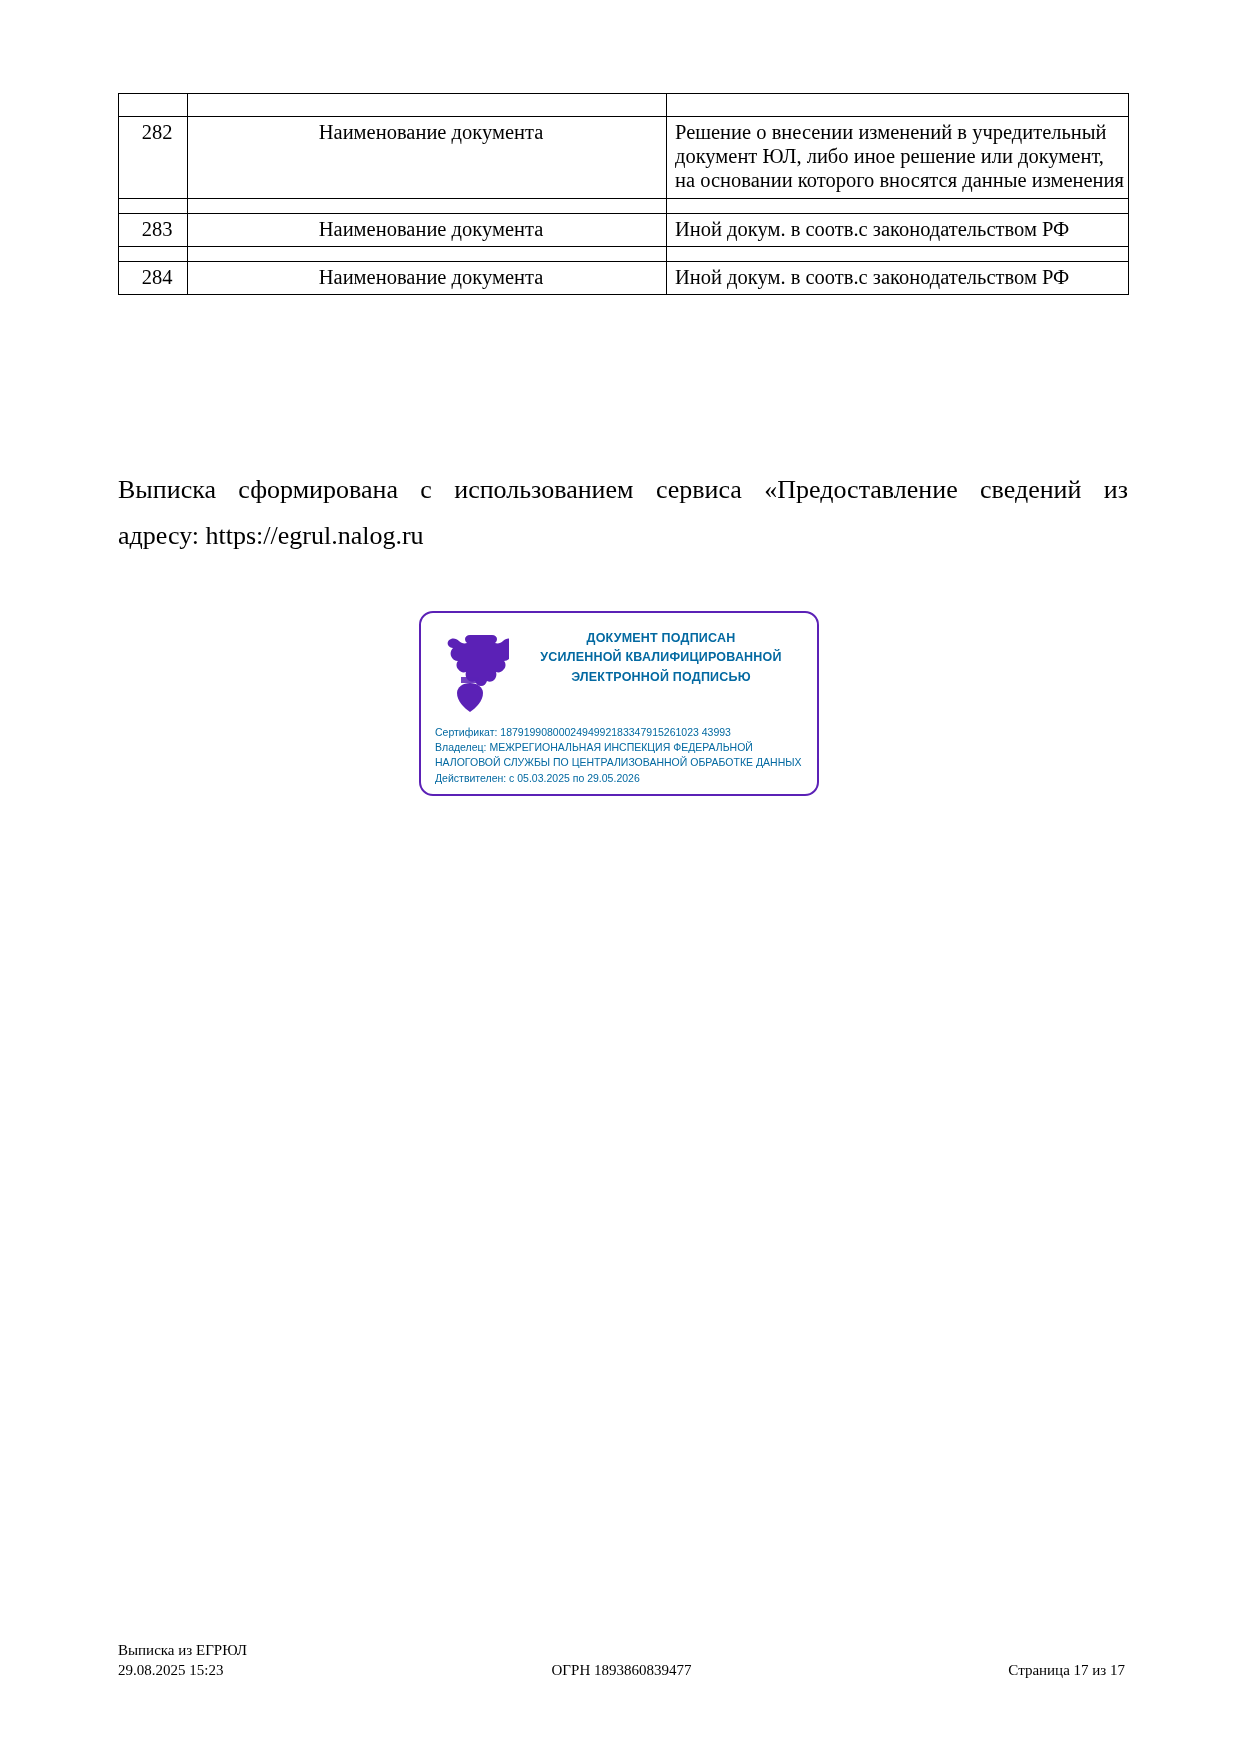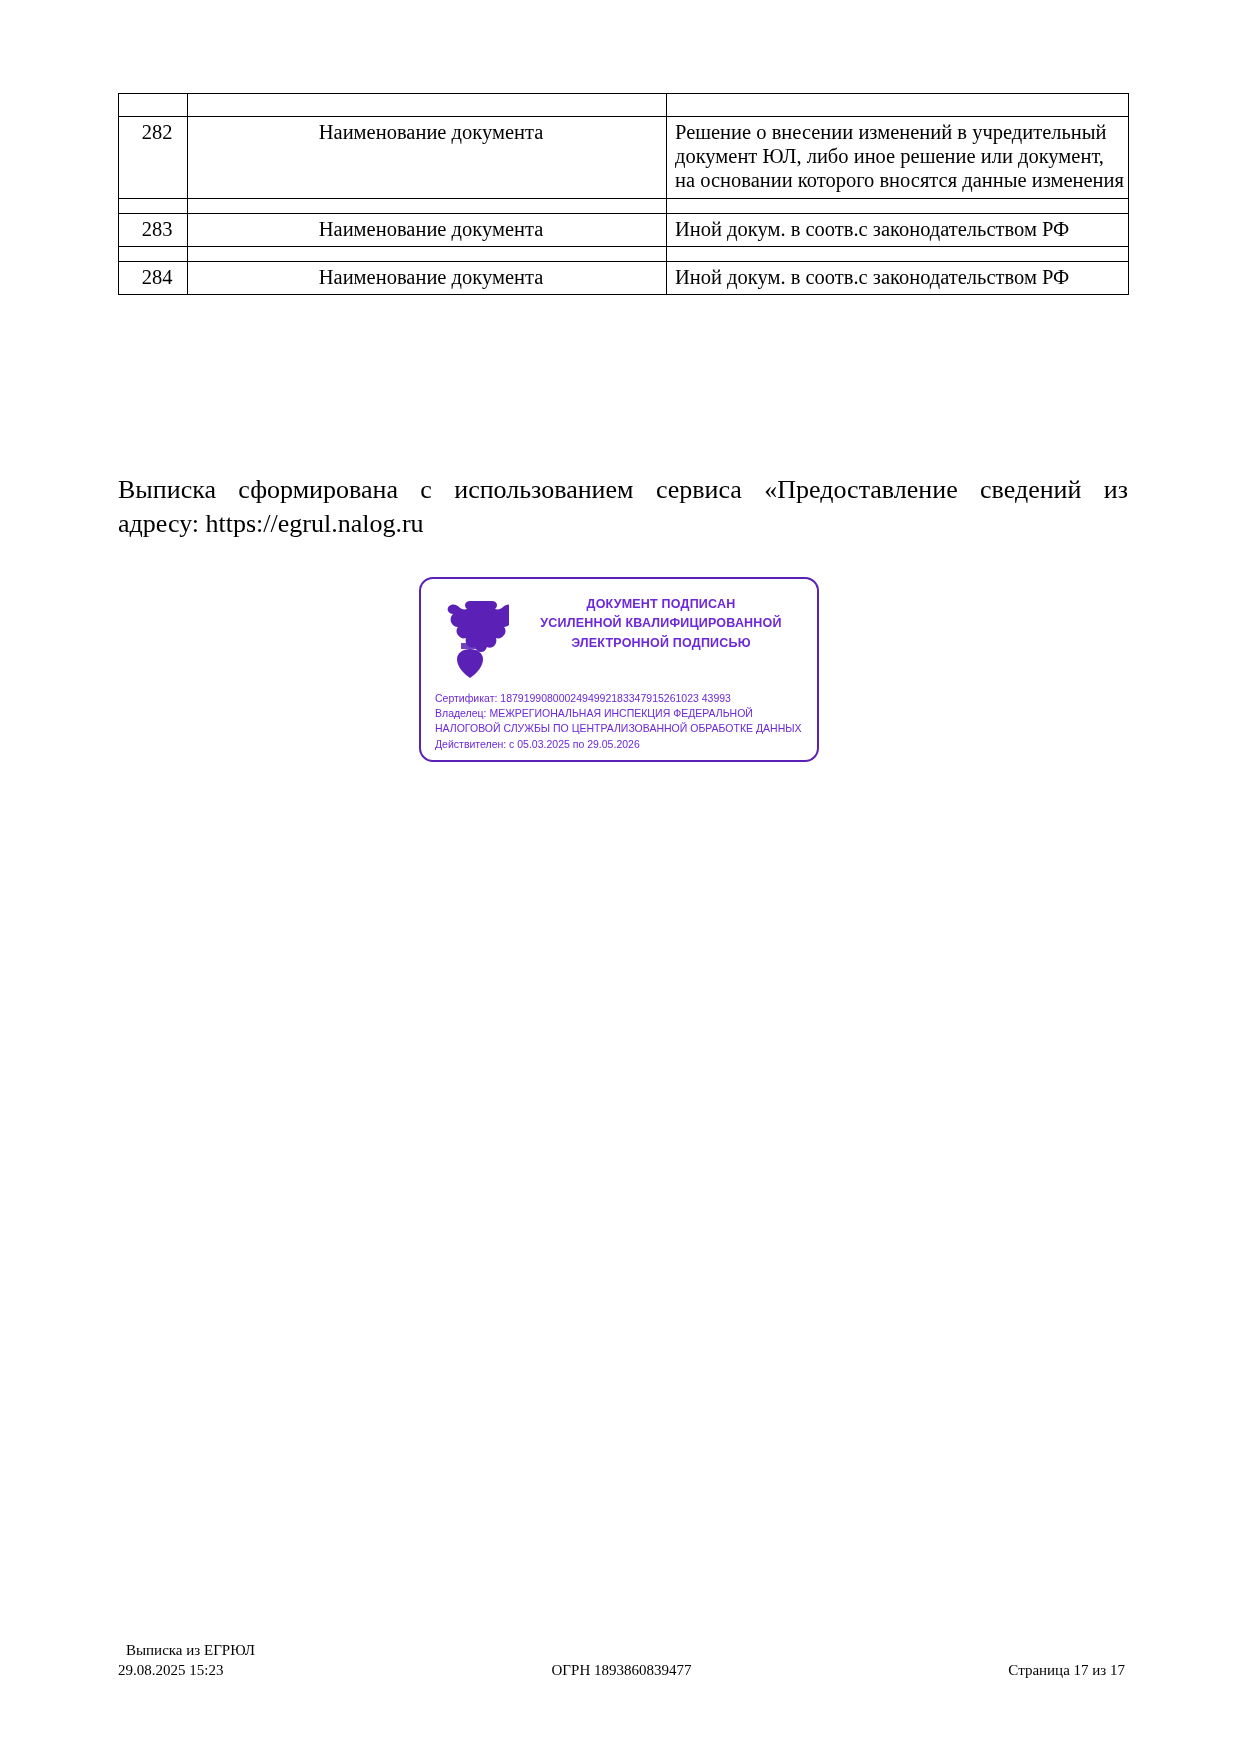--- a/index.html
+++ b/index.html
@@ -55,38 +55,38 @@
   
   .note {
     position: absolute;
     left: 118px;
     top: 473px;
     width: 1010px;
     font-size: 26px;
     line-height: 1.30;
     text-align: justify;
   }
-  .note .ln { display: block; }
+  .note .ln { display: block; margin-top: 12px; }
   .note .just {
     display: block;
     text-align: justify;
     text-align-last: justify;
   }
 
   
   .stamp {
     position: absolute;
     left: 419px;
-    top: 577px;
+    top: 611px;
     width: 400px;
     height: 185px;
     border: 2px solid #5b21b6;
     border-radius: 14px;
     box-sizing: border-box;
-    color: #6d28d9;
+    color: #0369a1;
   }
   .stamp-emblem {
     position: absolute;
     left: 10px;
     top: 14px;
     width: 78px;
     height: 92px;
   }
   .stamp-head {
     position: absolute;
@@ -114,21 +114,21 @@
 
   
   .footer {
     position: absolute;
     left: 118px;
     top: 1640px;
     width: 1007px;
     font-size: 15px;
     line-height: 1.35;
   }
-  .footer-title { display: block; margin-left: 8px; }
+  .footer-title { display: block; }
   .footer-center { position: absolute; left: 0; right: 0; text-align: center; }
   .footer-row { position: relative; height: 20px; }
   .footer-left { position: absolute; left: 0; }
   .footer-right { position: absolute; right: 0; }
 </style>
 </head>
 <body>
 
 <div class="page">
 

